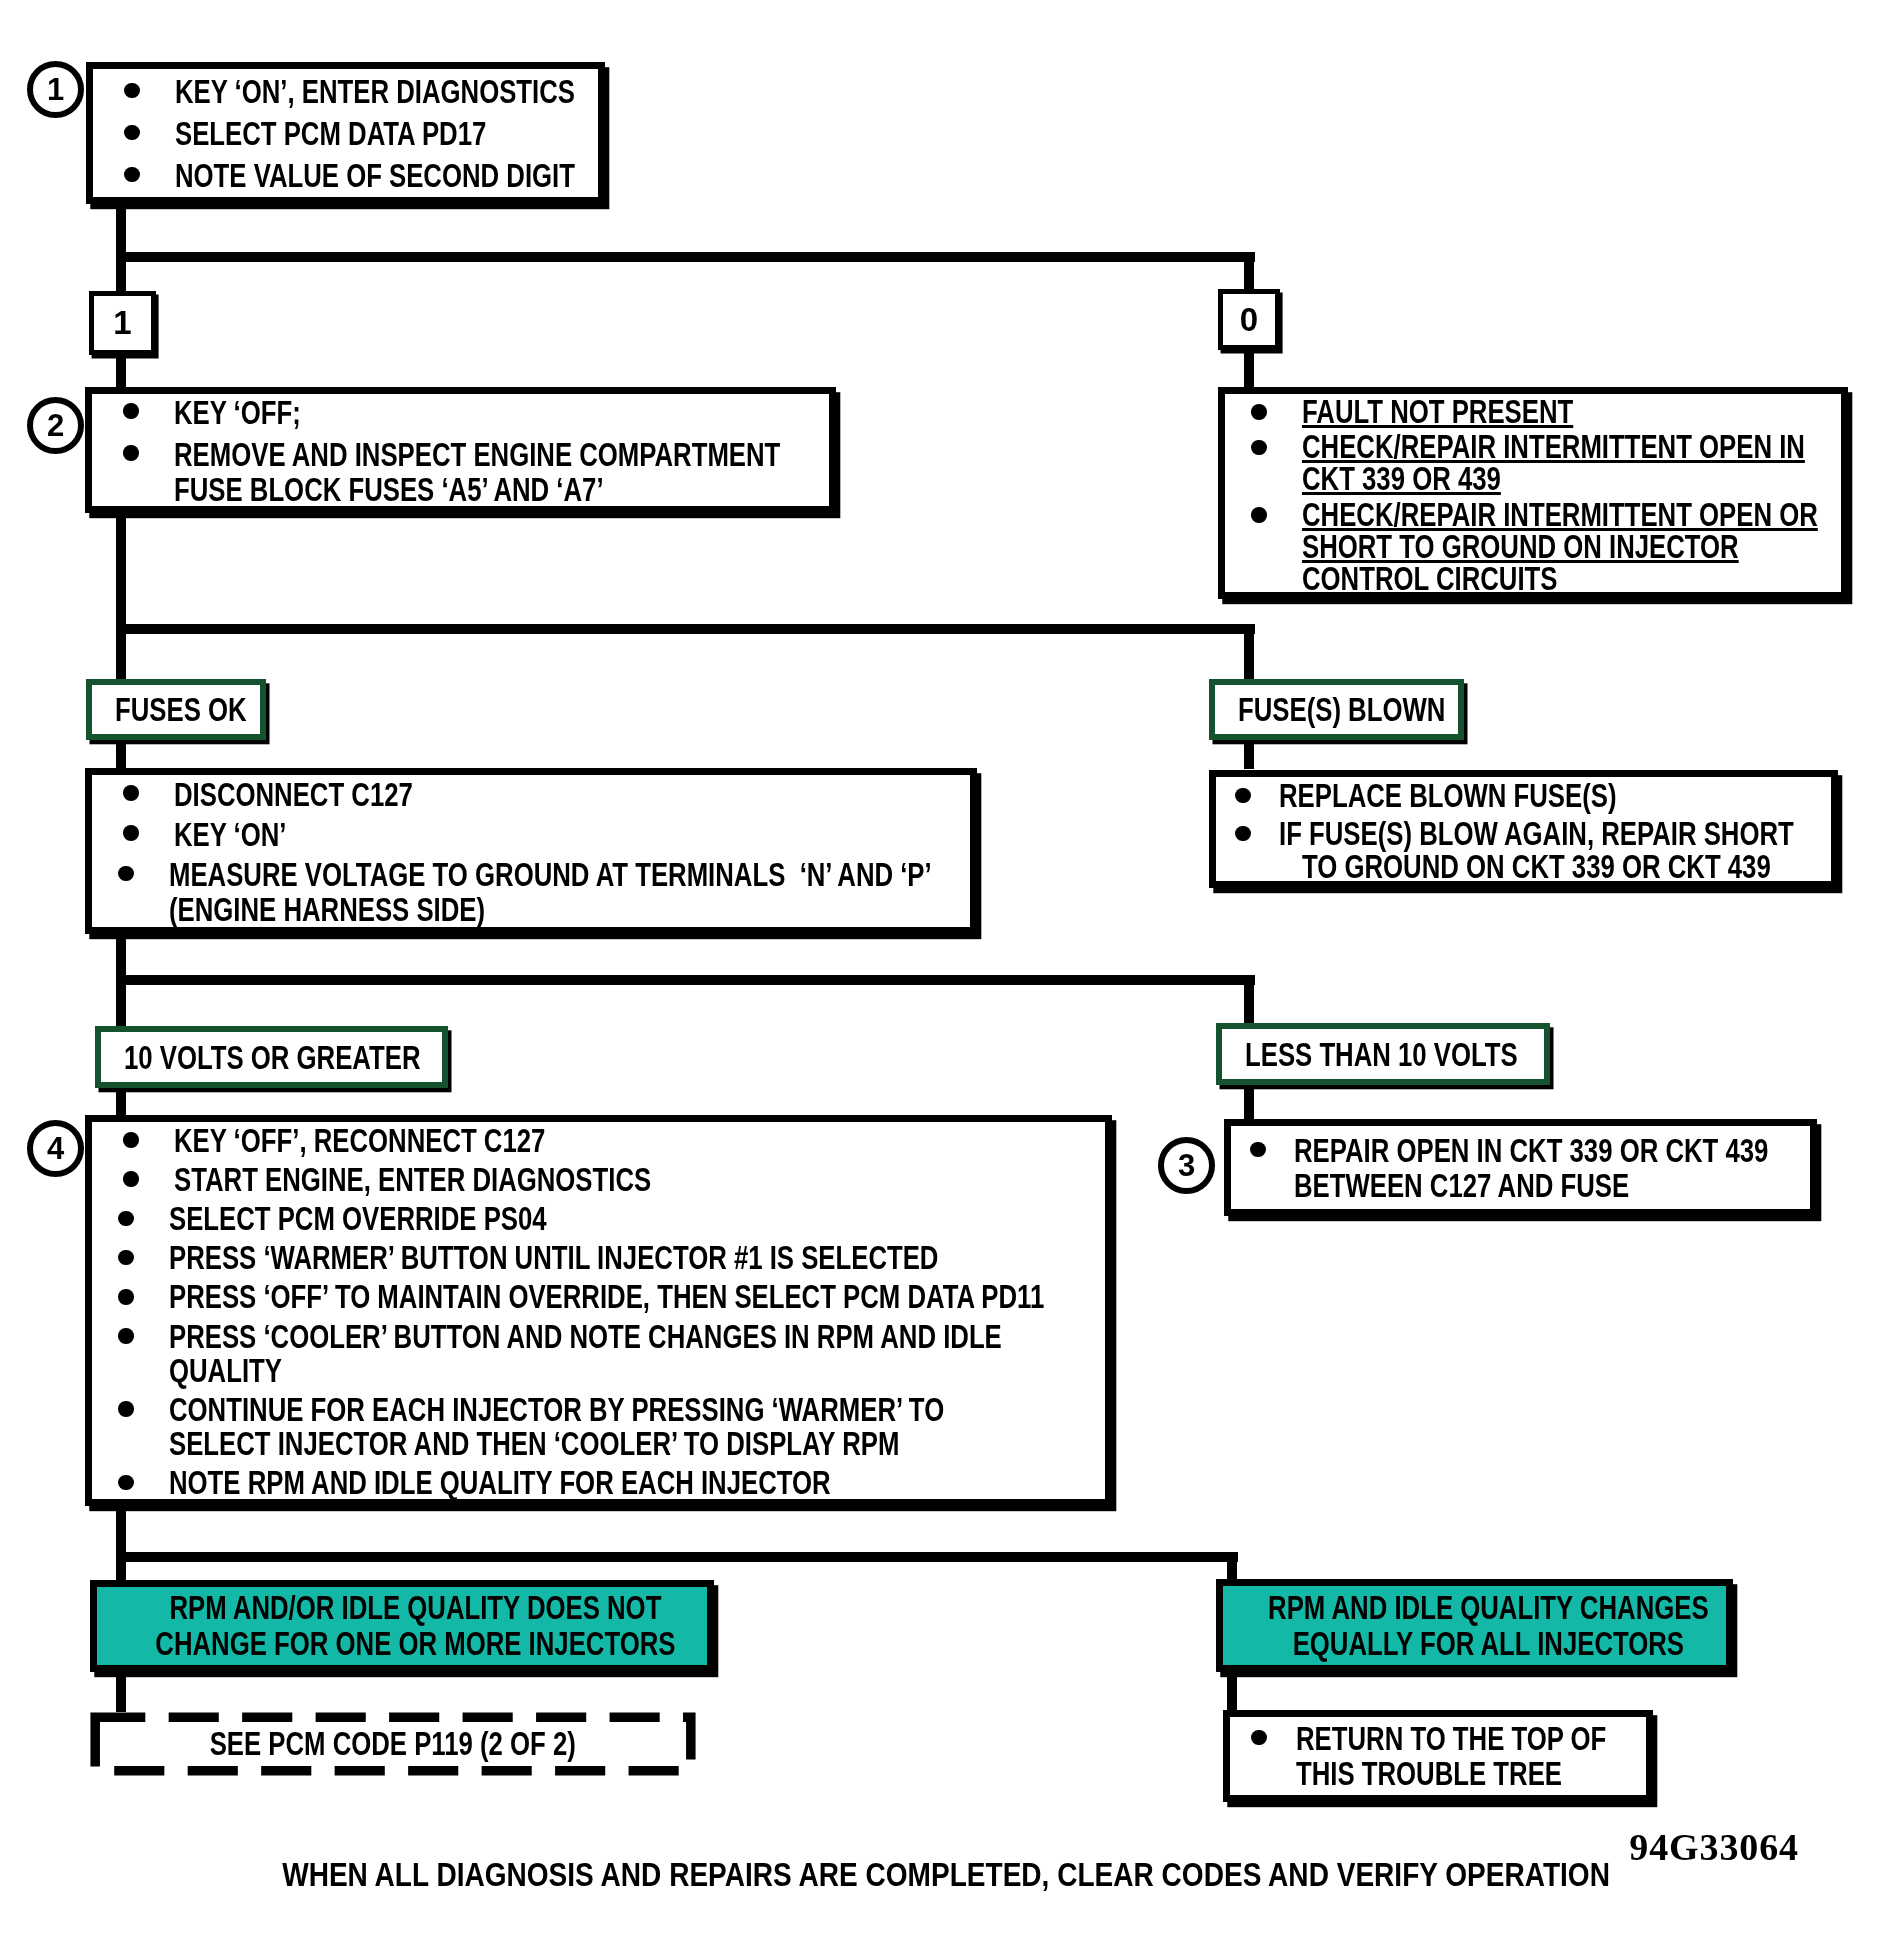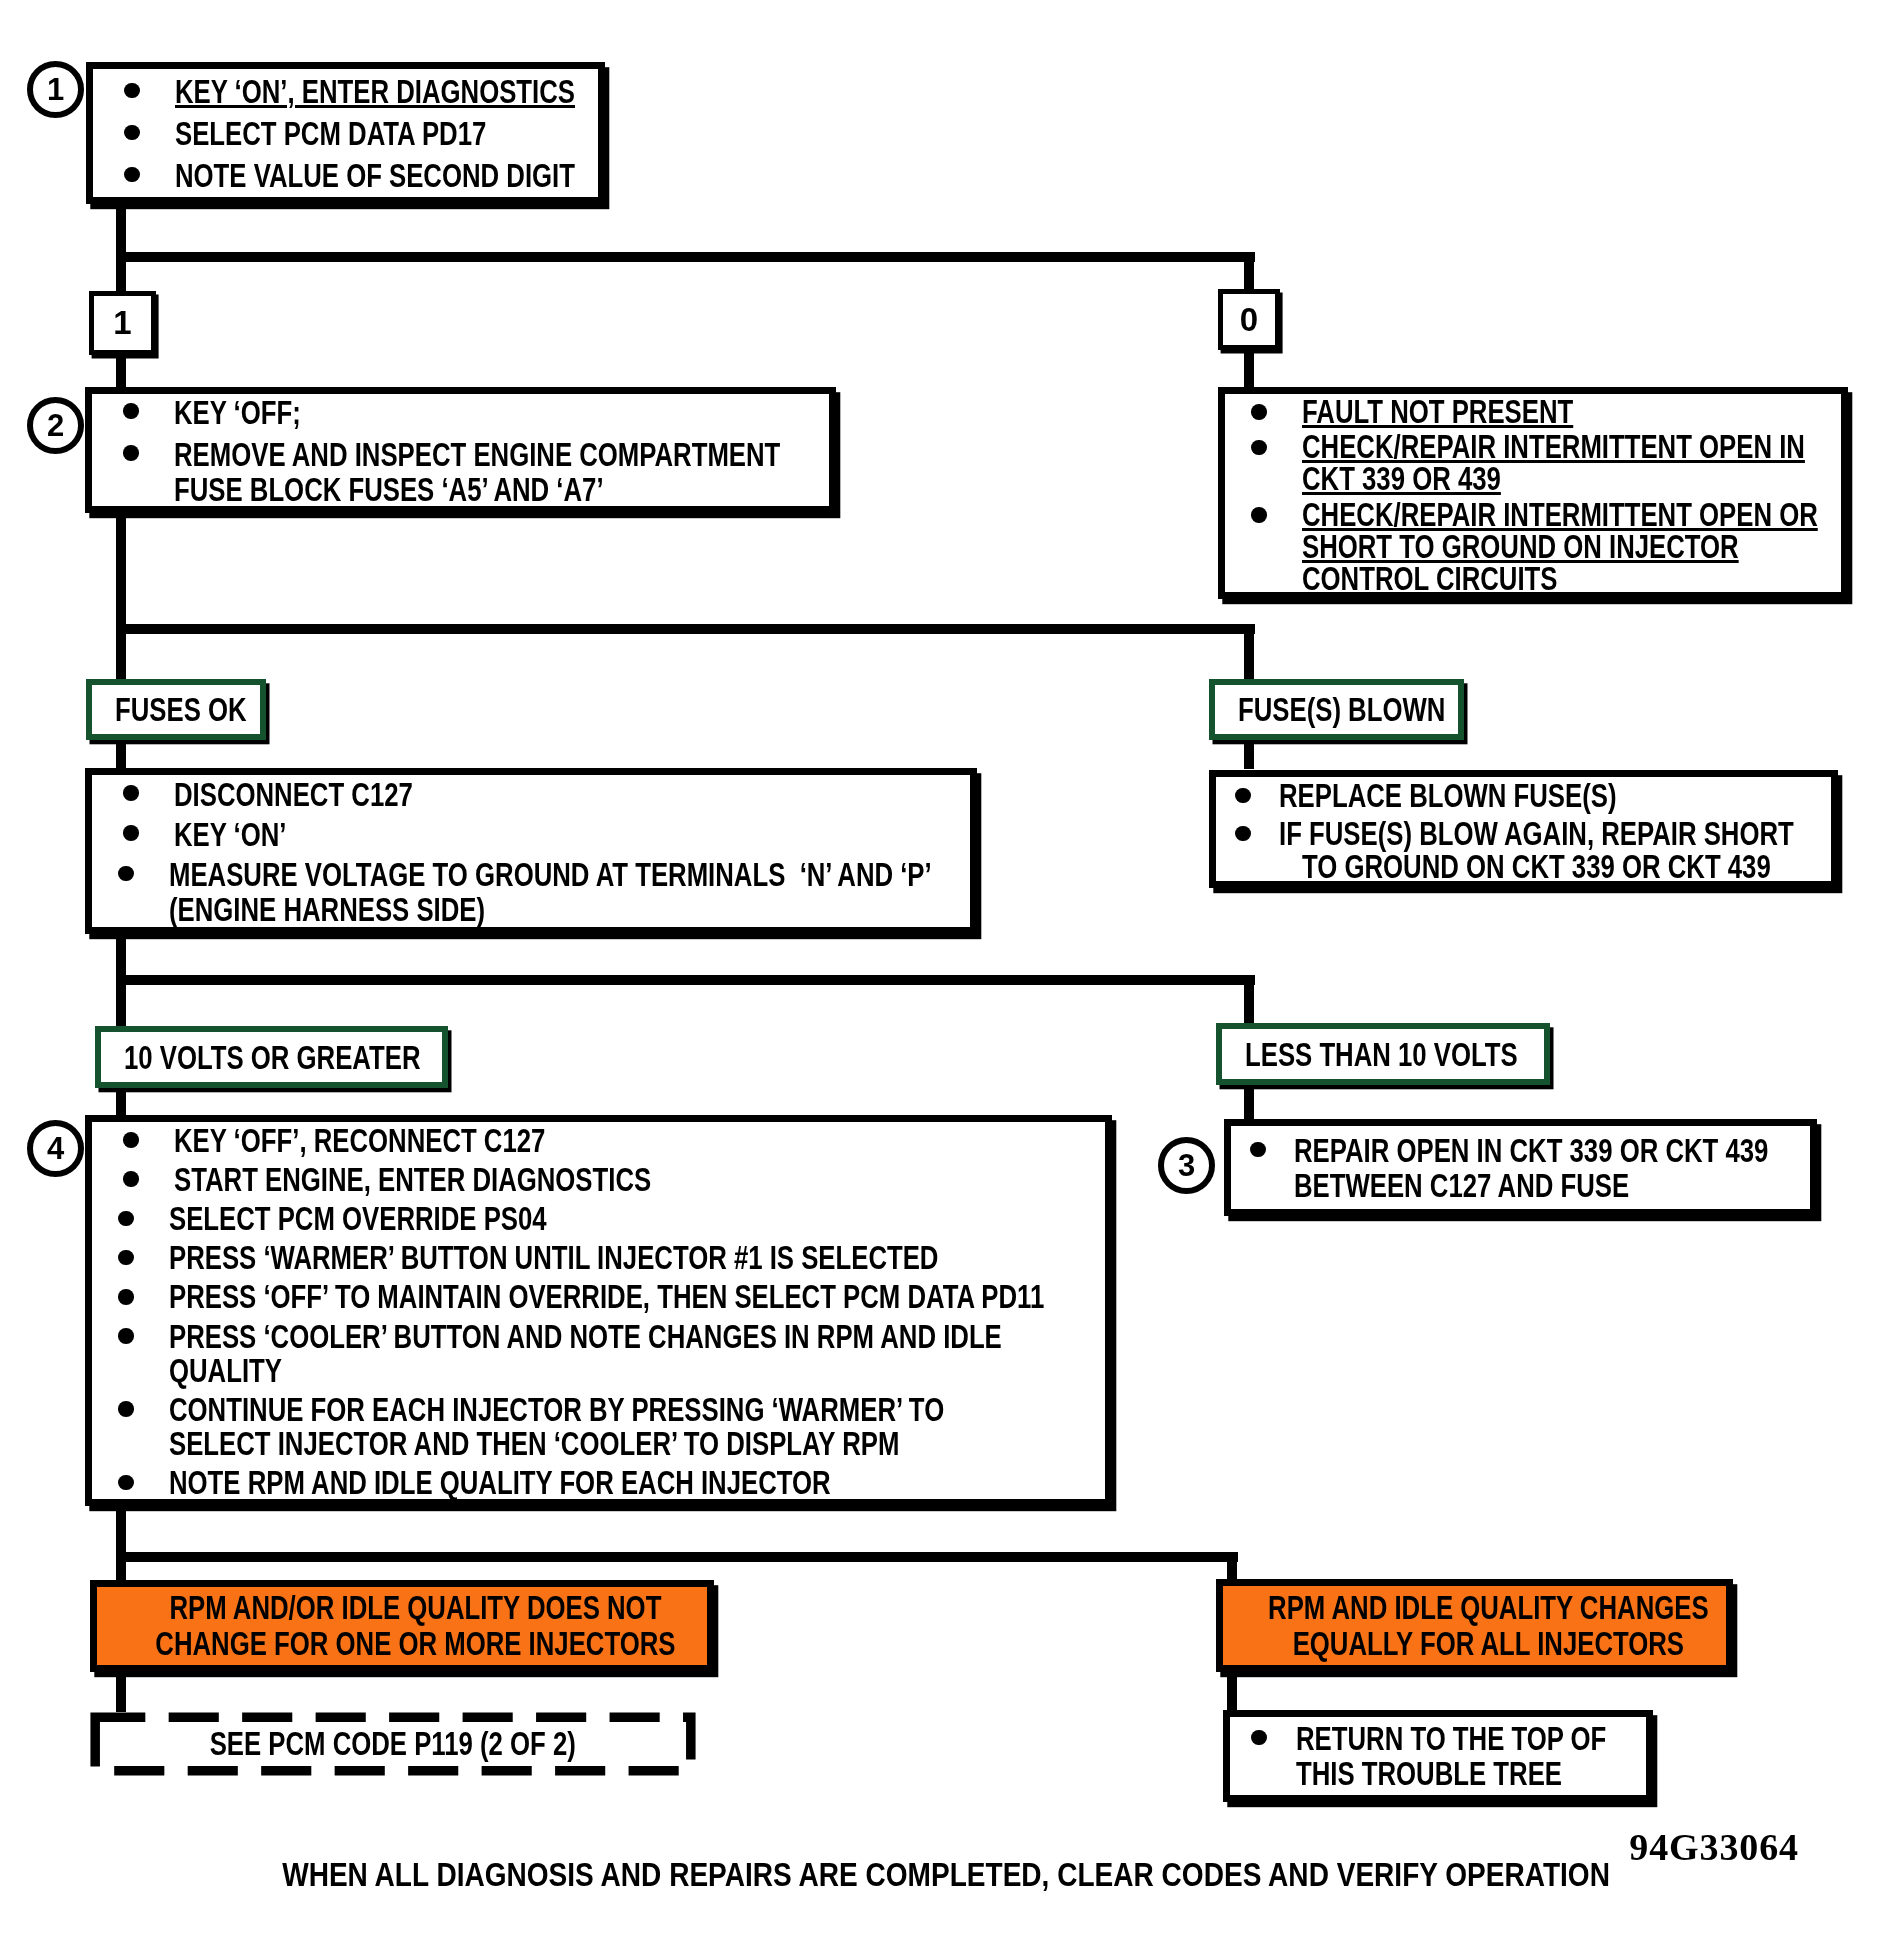--- a/index.html
+++ b/index.html
@@ -6,21 +6,21 @@
   #canvas {
     position:relative; width:1893px; height:1953px; background:#ffffff;
     font-family:"Liberation Sans", sans-serif; color:#000;
   }
   .conn { position:absolute; background:#000; z-index:1; }
   .box  { position:absolute; background:#fff; border:7px solid #000; box-sizing:border-box;
           z-index:2; box-shadow:4.3px 5.2px 0 #000; }
   .lbox { position:absolute; background:#fff; border:6px solid #14532d; box-sizing:border-box;
           z-index:2; box-shadow:3.5px 4.3px 0 #000; display:flex; align-items:center;
           padding-left:22.5px; }
-  .cbox { position:absolute; background:#f97316; border:7px solid #000; box-sizing:border-box;
+  .cbox { position:absolute; background:#14b8a6; border:7px solid #000; box-sizing:border-box;
           z-index:2; box-shadow:4.3px 5.2px 0 #000; display:flex; align-items:center;
           justify-content:center;padding-left:27px; }
   .nbox { position:absolute; background:#fff; border:5.2px solid #000; box-sizing:border-box;
           z-index:2; box-shadow:2.6px 3.5px 0 #000; display:flex; align-items:center;
           justify-content:center; font-size:33px; font-weight:700; }
   .stepc{ position:absolute; width:45px; height:45px; border:6px solid #000; border-radius:50%;
           background:#fff; z-index:3; display:flex; align-items:center; justify-content:center;
           font-size:31px; font-weight:700; }
   .brow { display:flex; align-items:flex-start; margin-bottom:7px; padding-left:26px; }
   .dot  { width:15.6px; height:15.6px; border-radius:50%; background:#000; flex:none;
@@ -77,21 +77,21 @@
   <div class="conn" style="left:1227px;top:1552px;width:10.4px;height:27px;"></div>
   <div class="conn" style="left:116px;top:1671px;width:10.4px;height:41px;"></div>
   <div class="conn" style="left:1227px;top:1671px;width:10.4px;height:39px;"></div>
 
   <div class="stepc" style="left:27px;top:61px;">1</div>
   <div class="stepc" style="left:27px;top:397px;">2</div>
   <div class="stepc" style="left:27px;top:1120px;">4</div>
   <div class="stepc" style="left:1158px;top:1137px;">3</div>
 
   <div class="box box1" style="left:86px;top:62px;width:519px;height:142px;">
-    <div class="brow" style="padding-left:31px;text-decoration:underline;">
+    <div class="brow" style="padding-left:31px;">
       <span class="dot"></span>
       <span class="bt">KEY ‘ON’, ENTER DIAGNOSTICS</span>
     </div>
     <div class="brow" style="padding-left:31px;">
       <span class="dot"></span>
       <span class="bt">SELECT PCM DATA PD17</span>
     </div>
     <div class="brow" style="padding-left:31px;">
       <span class="dot"></span>
       <span class="bt">NOTE VALUE OF SECOND DIGIT</span>

